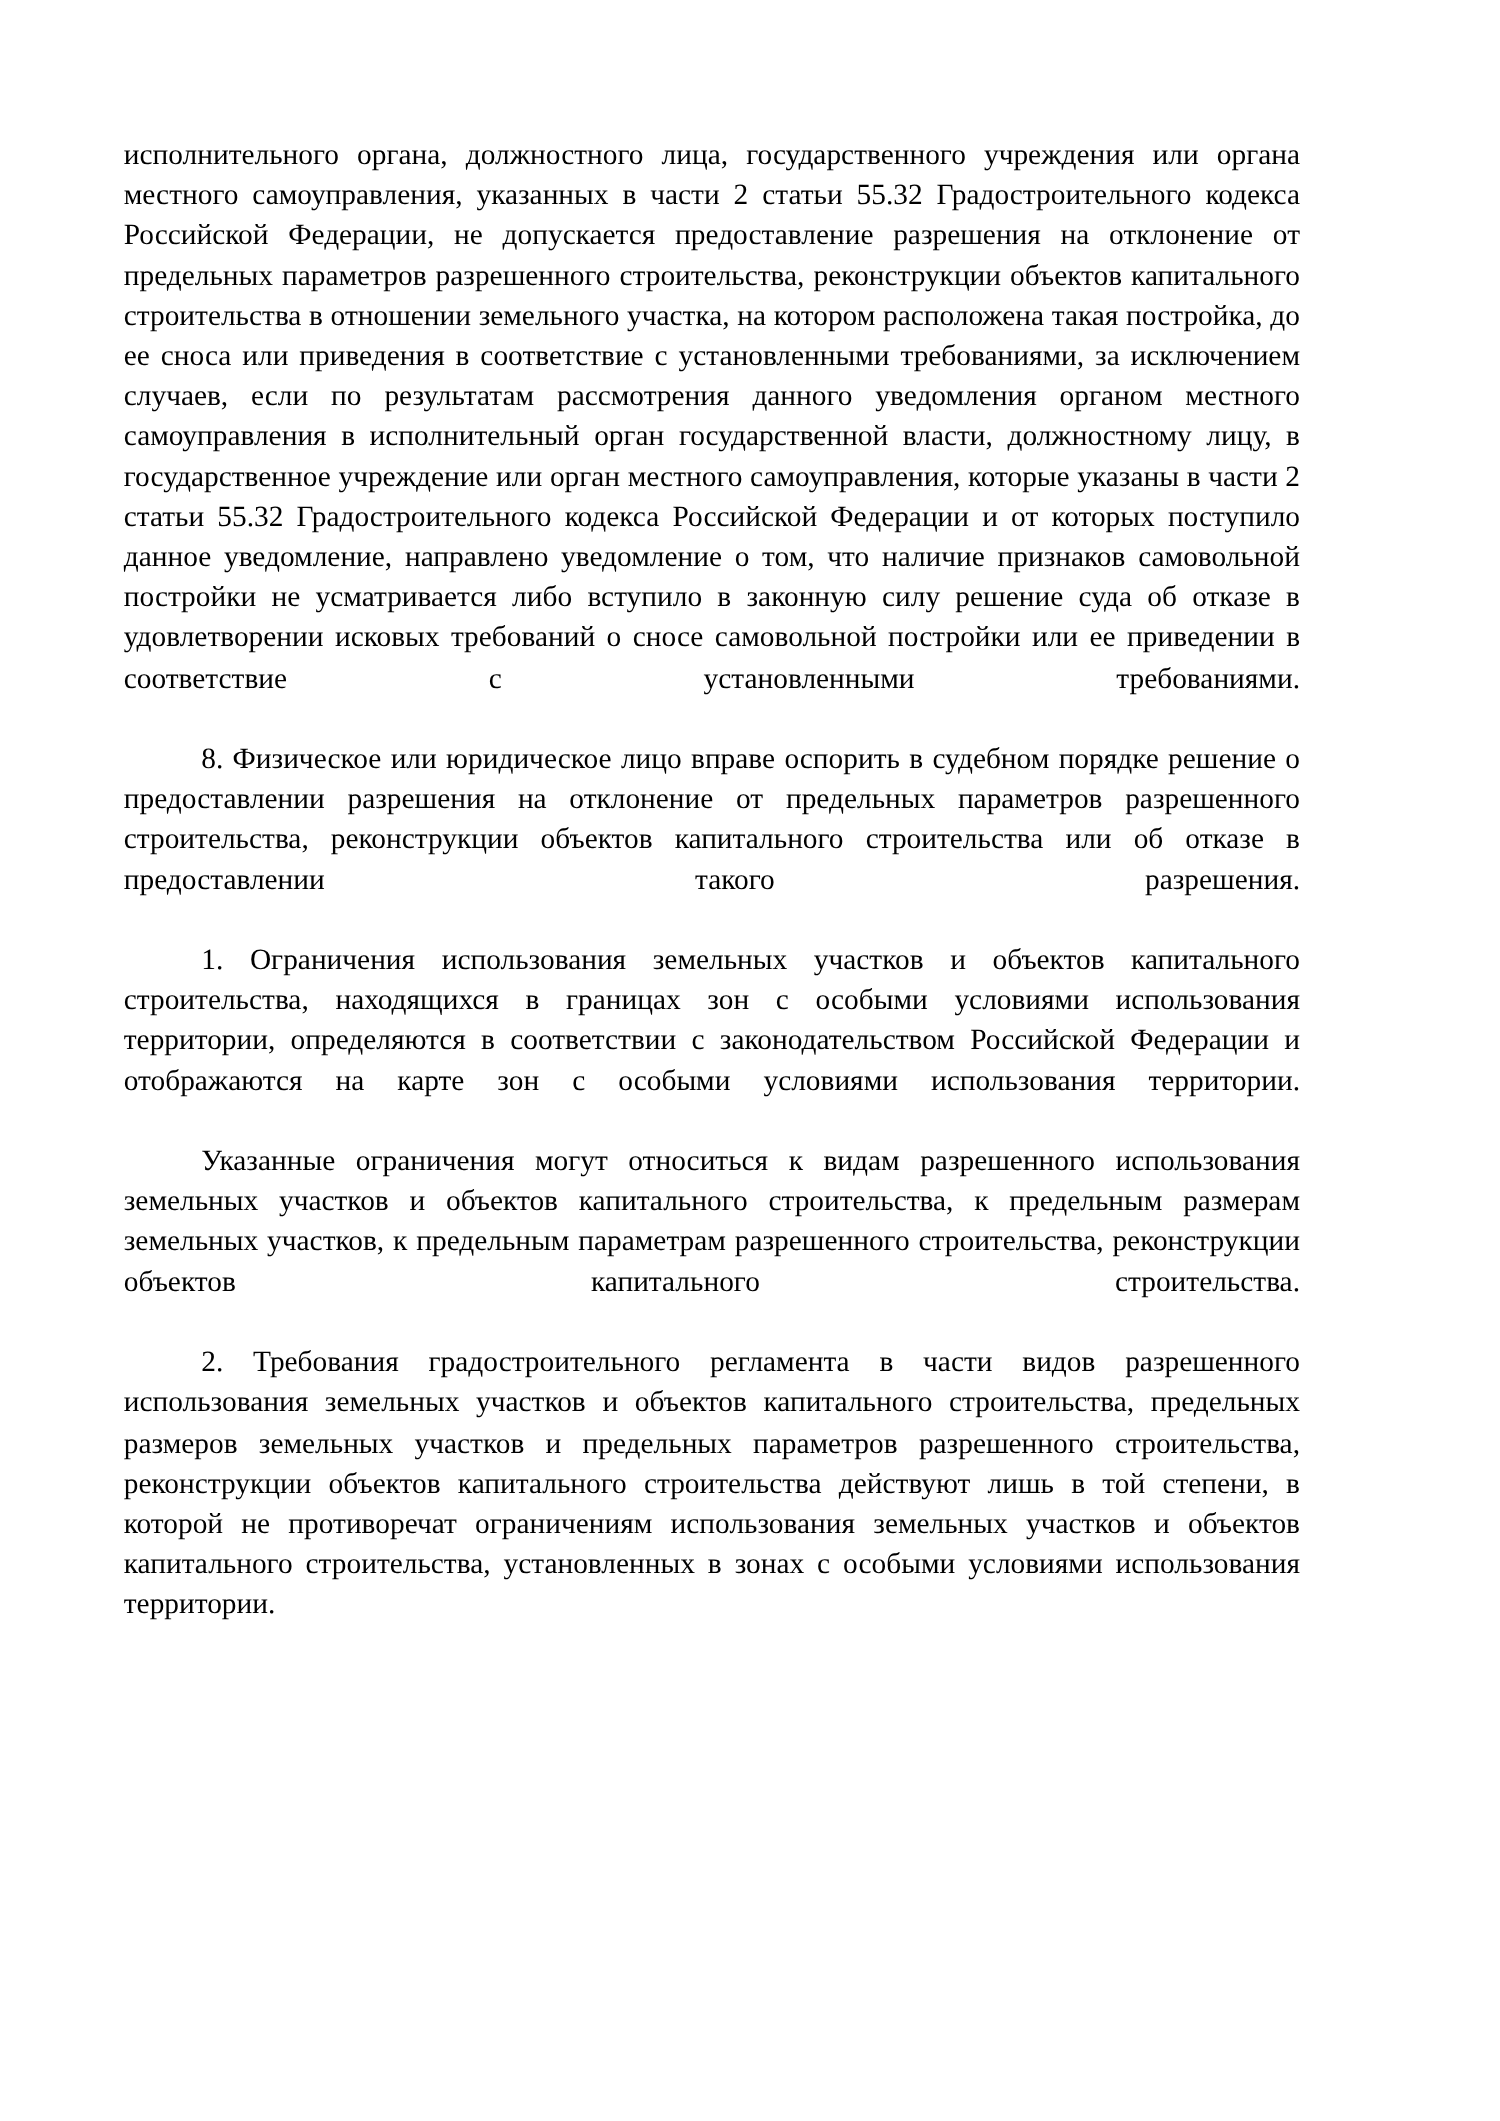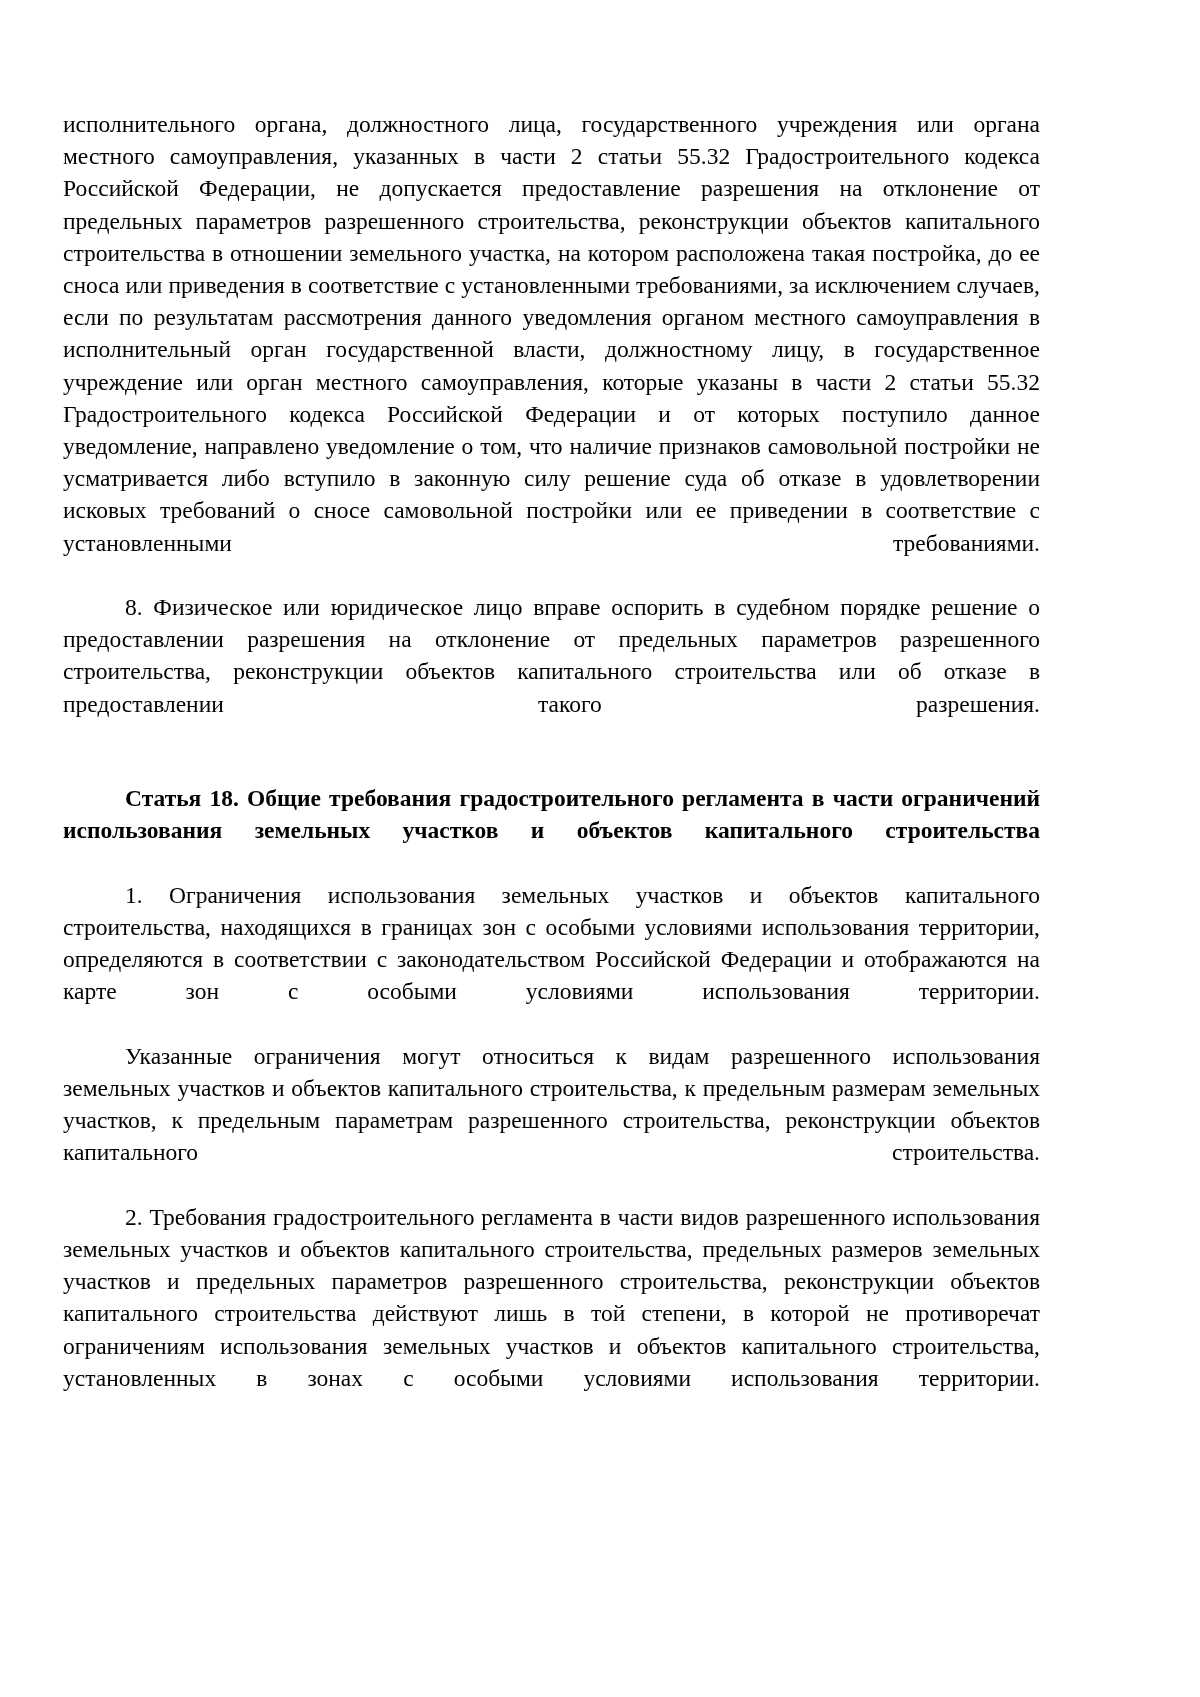--- a/index.html
+++ b/index.html
@@ -10,21 +10,21 @@
   body {
     width: 1200px;
     height: 1697px;
     font-family: "Liberation Serif", "DejaVu Serif", serif;
     color: #000000;
   }
   .page {
     width: 1200px;
     height: 1527px;
     box-sizing: border-box;
-    padding: 108px 160px 0 63px;
+    padding: 108px 160px 0 99px;
     position: relative;
   }
   .doc-body {
     font-size: 23.5px;
     line-height: 32.2px;
     text-align: justify;
     text-justify: inter-word;
     hyphens: none;
   }
   p {
@@ -51,21 +51,20 @@
 </head>
 <body>
 
 <div class="page">
   <div class="doc-body">
 
     <p class="plain">исполнительного органа, должностного лица, государственного учреждения или органа местного самоуправления, указанных в части 2 статьи 55.32 Градостроительного кодекса Российской Федерации, не допускается предоставление разрешения на отклонение от предельных параметров разрешенного строительства, реконструкции объектов капитального строительства в отношении земельного участка, на котором расположена такая постройка, до ее сноса или приведения в соответствие с установленными требованиями, за исключением случаев, если по результатам рассмотрения данного уведомления органом местного самоуправления в исполнительный орган государственной власти, должностному лицу, в государственное учреждение или орган местного самоуправления, которые указаны в части 2 статьи 55.32 Градостроительного кодекса Российской Федерации и от которых поступило данное уведомление, направлено уведомление о том, что наличие признаков самовольной постройки не усматривается либо вступило в законную силу решение суда об отказе в удовлетворении исковых требований о сносе самовольной постройки или ее приведении в соответствие с установленными требованиями.</p>
 
     <p class="indent">8. Физическое или юридическое лицо вправе оспорить в судебном порядке решение о предоставлении разрешения на отклонение от предельных параметров разрешенного строительства, реконструкции объектов капитального строительства или об отказе в предоставлении такого разрешения.</p>
 
-    <p class="heading">Статья 18. Общие требования градостроительного регламента в части ограничений использования земельных участков и объектов капитального строительства</p>
 
     <p class="indent">1. Ограничения использования земельных участков и объектов капитального строительства, находящихся в границах зон с особыми условиями использования территории, определяются в соответствии с законодательством Российской Федерации и отображаются на карте зон с особыми условиями использования территории.</p>
 
     <p class="indent">Указанные ограничения могут относиться к видам разрешенного использования земельных участков и объектов капитального строительства, к предельным размерам земельных участков, к предельным параметрам разрешенного строительства, реконструкции объектов капитального строительства.</p>
 
     <p class="indent">2. Требования градостроительного регламента в части видов разрешенного использования земельных участков и объектов капитального строительства, предельных размеров земельных участков и предельных параметров разрешенного строительства, реконструкции объектов капитального строительства действуют лишь в той степени, в которой не противоречат ограничениям использования земельных участков и объектов капитального строительства, установленных в зонах с особыми условиями использования территории.</p>
 
   </div>
 </div>
 

